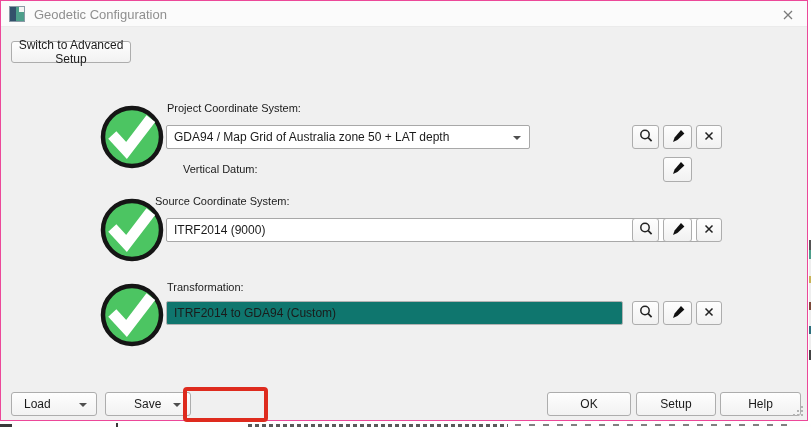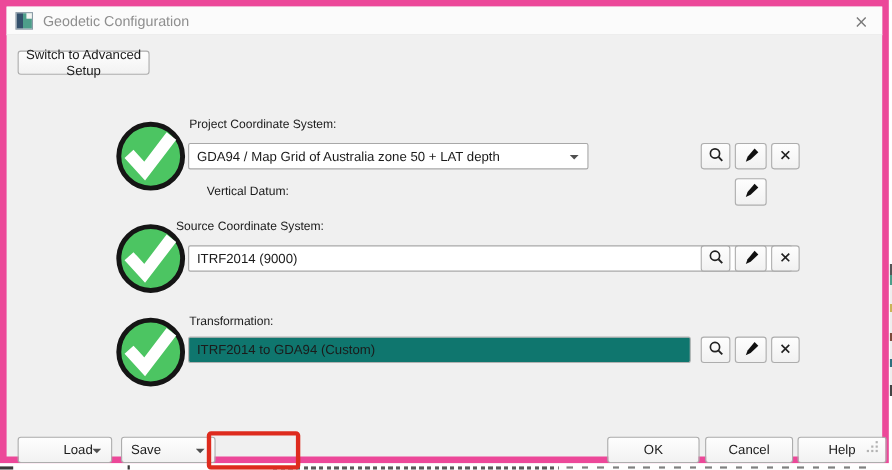--- a/index.html
+++ b/index.html
@@ -6,21 +6,21 @@
   html,body { width:811px; height:427px; }
   body {
     font-family: "Liberation Sans", "DejaVu Sans", sans-serif;
     font-size:12px; color:#1b1b1b; background:#ffffff; overflow:hidden;
   }
   .screen { position:relative; width:811px; height:427px; background:#fff; }
 
   
   .dialog {
     position:absolute; left:0; top:2; width:808px; height:421px;
-    background:#f0f0f0; border:6px solid #ec4899;
+    background:#f0f0f0; border:1px solid #ec4899;
   }
   .titlebar {
     position:absolute; left:0; top:0; width:100%; height:26px;
     background:#fbfbfb; border-bottom:1px solid #ebebeb;
   }
   .app-icon {
     position:absolute; left:8px; top:5px; width:16px; height:16px;
     background:linear-gradient(90deg,#33506b 0 45%, #4d9e8a 45% 100%);
     border:1px solid #8a9aa6;
   }
@@ -243,32 +243,32 @@
       </span>
     </button>
     <button class="tool-btn" style="left:695px; top:300px; width:26px;">
       <span>
         <svg width="12" height="12" viewBox="0 0 12 12">
             <path d="M2.5 2.5 L9.5 9.5 M9.5 2.5 L2.5 9.5" stroke="#222" stroke-width="1.5"></path>
           </svg>
       </span>
     </button>
 
-    <button class="btn" style="left:10px; top:391px; width:86px; justify-content:center; padding-left:24px;">
+    <button class="btn" style="left:10px; top:391px; width:86px; justify-content:flex-start; padding-left:12px;">
       <span>Load</span>
       <span class="split-arrow"></span>
     </button>
-    <button class="btn" style="left:104px; top:391px; width:86px; justify-content:flex-start; padding-left:8px;">
+    <button class="btn" style="left:104px; top:391px; width:86px; justify-content:flex-start; padding-left:28px;">
       <span>Save</span>
       <span class="split-arrow"></span>
     </button>
     <button class="btn" style="left:188px; top:391px; width:64px;margin-top:44px;">Test...</button>
 
     <button class="btn" style="left:546px; top:391px; width:84px;">OK</button>
-    <button class="btn" style="left:635px; top:391px; width:80px;">Cancel</button>
+    <button class="btn" style="left:635px; top:391px; width:80px;">Setup</button>
     <button class="btn" style="left:719px; top:391px; width:81px;">Help</button>
 
     <div class="annotation"></div>
 
     <div class="grip">
       <i style="right:0;  bottom:0;"></i>
       <i style="right:4px; bottom:0;"></i>
       <i style="right:8px; bottom:0;"></i>
       <i style="right:0;  bottom:4px;"></i>
       <i style="right:4px; bottom:4px;"></i>

